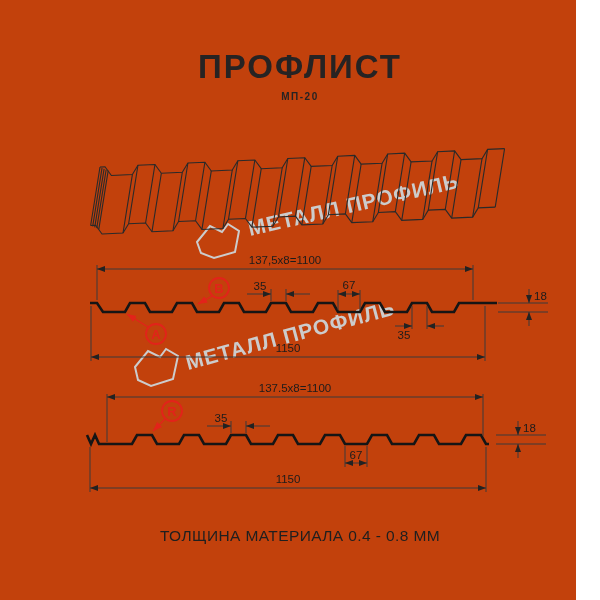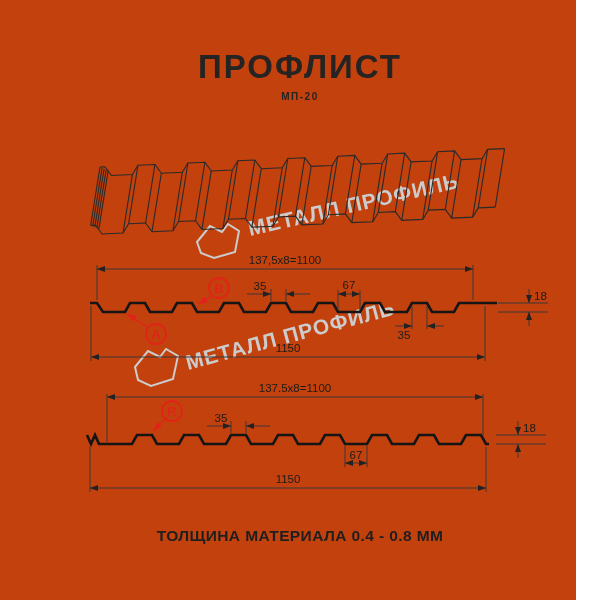--- a/index.html
+++ b/index.html
@@ -3,21 +3,21 @@
 <meta charset="utf-8">
 <style>
   html,body{margin:0;padding:0;background:#ffffff;}
   .page{position:relative;width:576px;height:600px;background:#c2410c;overflow:hidden;
         font-family:"Liberation Sans",sans-serif;}
   .abs{position:absolute;}
   .title{top:48px;left:0;width:600px;text-align:center;font-size:33px;font-weight:700;
          letter-spacing:2px;color:#262323;}
   .subtitle{top:91px;left:0;width:600px;text-align:center;font-size:10px;font-weight:600;
             letter-spacing:1.5px;color:#262323;}
-  .footer{top:527px;left:0;width:600px;text-align:center;font-size:15.5px;font-weight:700;
+  .footer{top:527px;left:0;width:600px;text-align:center;font-size:15.5px;font-weight:400;
           letter-spacing:0.4px;color:#1f1f1f;}
   svg{position:absolute;left:0;top:0;}
   svg text{font-family:"Liberation Sans",sans-serif;fill:#1c1c1c;font-size:11.5px;}
   .thick{stroke:#151515;stroke-width:2.6;fill:none;stroke-linejoin:miter;}
   .thin{stroke:#3a3a3a;stroke-width:1;fill:none;}
   .sheet{stroke:#2a2a2a;stroke-width:1.1;fill:none;}
   .wm{stroke:#cccccc;stroke-width:2;fill:none;}
   .wmtext{fill:#cccccc;font-size:21px;font-weight:700;letter-spacing:1px;}
   .red{stroke:#e2231a;fill:none;stroke-width:1.8;}
   .redln{stroke:#e2231a;stroke-width:1.3;fill:none;}

